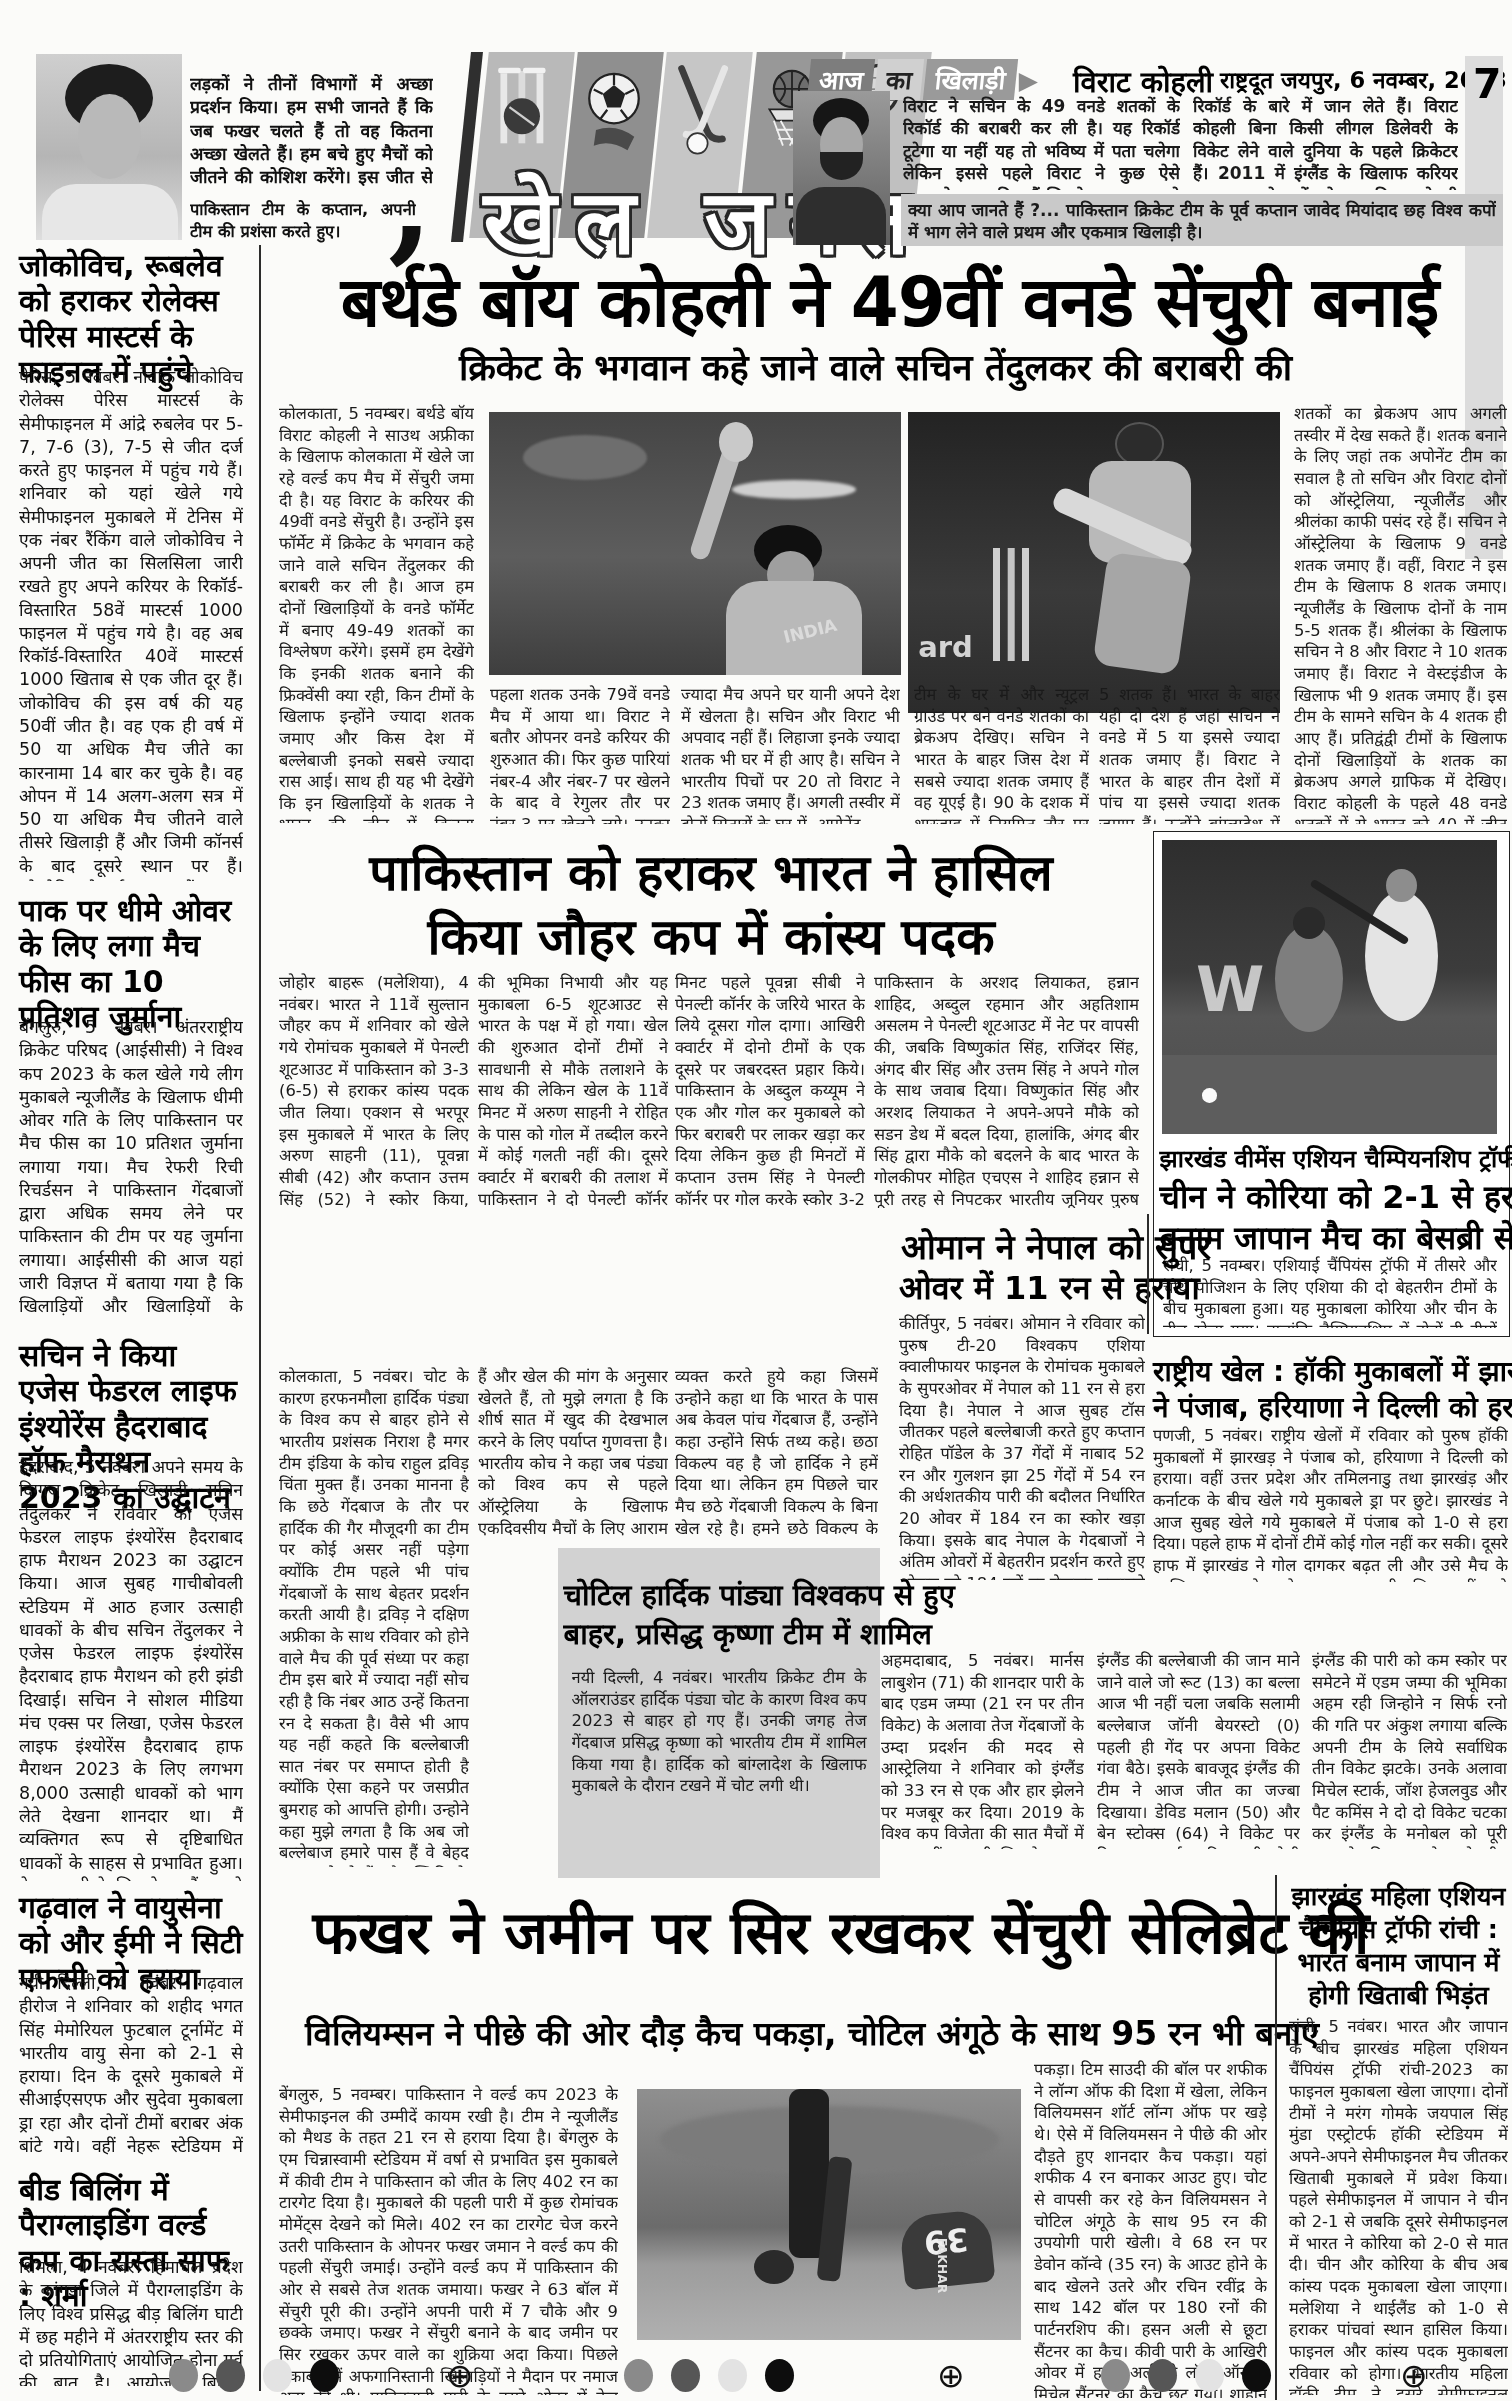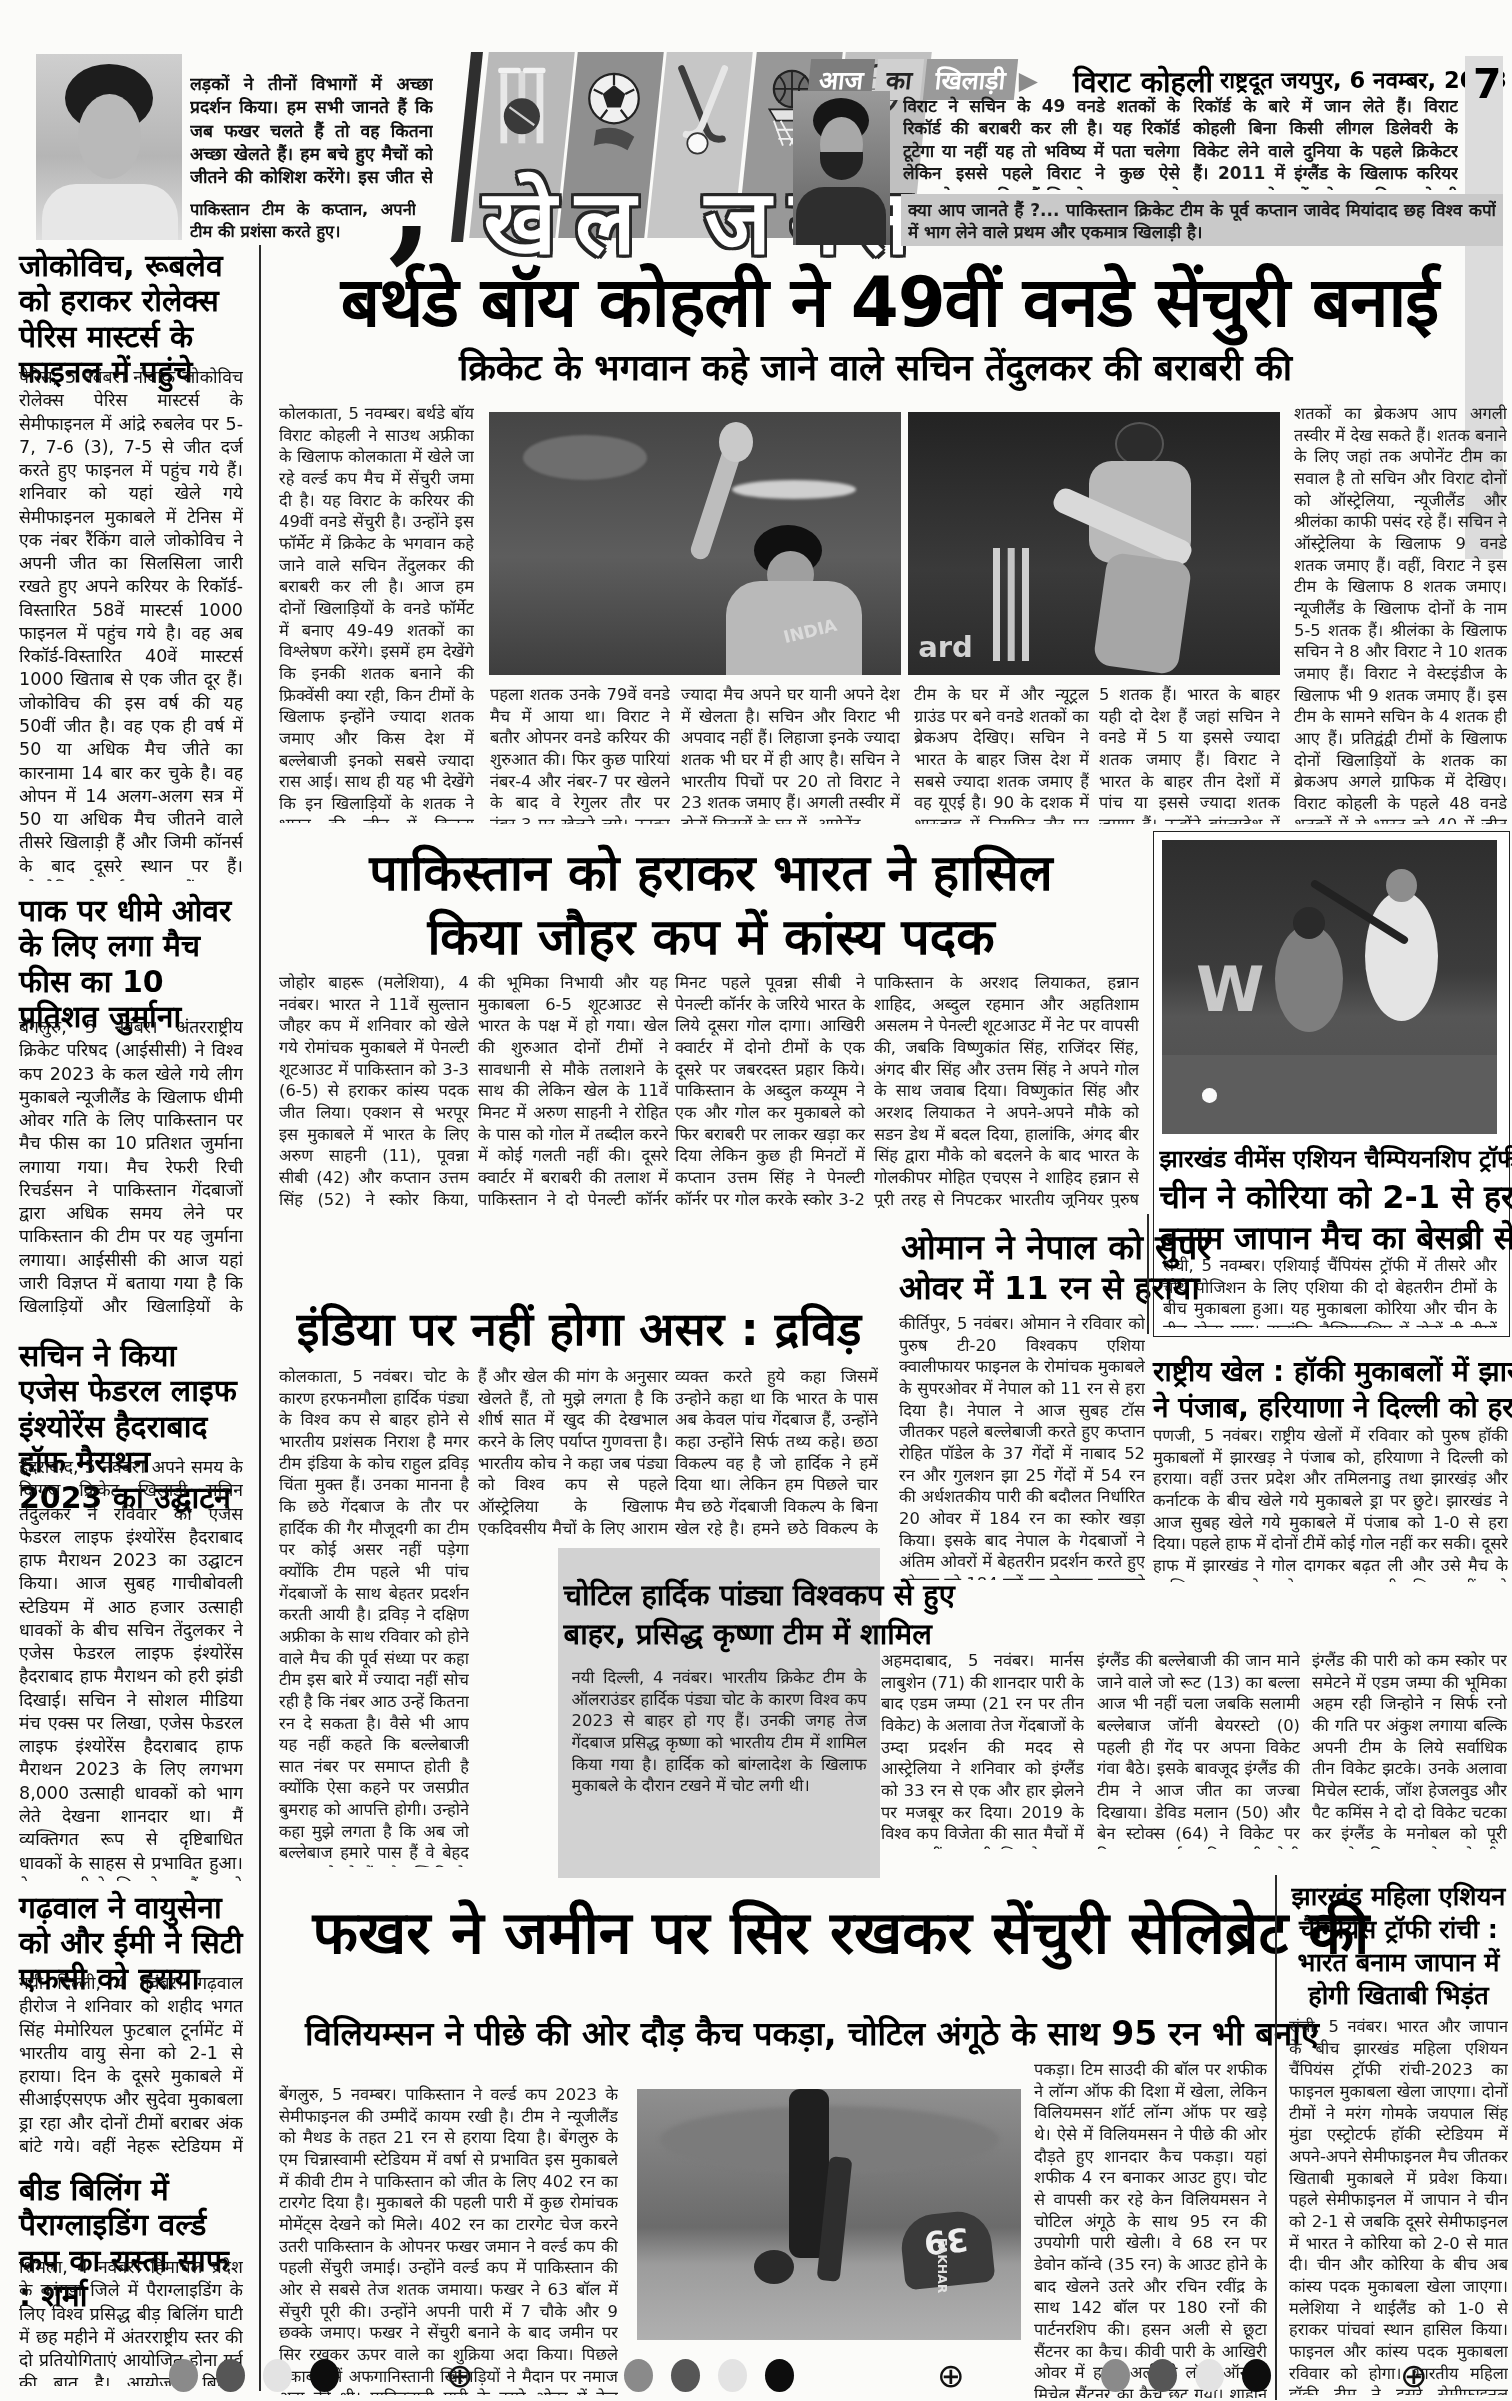--- a/index.html
+++ b/index.html
@@ -133,21 +133,21 @@
     <div class="blob" style="left:34px;top:22.6px;width:124px;height:45px;background:#6e6e6e;filter:blur(1.1px);"></div>
     <div class="blob" style="left:243px;top:68px;width:124px;height:19px;background:#cfcfcf;filter:blur(1.7px);"></div>
     <div class="abs" style="left:219px;top:20.3px;width:19px;height:130px;background:#bdbdbd;transform:rotate(18deg);border-radius:10.2px;"></div>
     <div class="blob" style="left:230px;top:10.2px;width:34px;height:40px;background:#c9c9c9;"></div>
     <div class="blob" style="left:265px;top:113px;width:68px;height:51px;background:#101010;"></div>
     <div class="blob" style="left:278px;top:139px;width:47px;height:47px;background:#9f9f9f;"></div>
     <div class="abs" style="left:237px;top:169px;width:136px;height:96px;background:#b9b9b9;border-radius:34px 34px 0 0;"></div>
     <div class="abs nw" style="left:294px;top:209px;font-size:17px;color:#e7e7e7;opacity:.75;transform:rotate(-14deg);font-weight:700;">INDIA</div>
   </div>
 
-  <div class="ph" style="left:908px;top:412px;width:372px;height:263px;background:linear-gradient(180deg,#232323,#3a3a3a 60%,#2b2b2b);">
+  <div class="ph" style="left:908px;top:412px;width:372px;height:301px;background:linear-gradient(180deg,#232323,#3a3a3a 60%,#2b2b2b);">
     <div class="abs" style="left:85px;top:136px;width:6.8px;height:113px;background:#cfcfcf;box-shadow:14.7px 0 0 #c4c4c4,29px 0 0 #cfcfcf;"></div>
     <div class="blob" style="left:207px;top:10.2px;width:45px;height:40px;background:#2c2c2c;border:2.3px solid #555;"></div>
     <div class="abs" style="left:181px;top:49px;width:102px;height:102px;background:#b9b9b9;border-radius:22.6px;"></div>
     <div class="abs" style="left:141px;top:102px;width:147px;height:25px;background:#d9d9d9;transform:rotate(24deg);border-radius:10.2px;"></div>
     <div class="abs" style="left:192px;top:145px;width:85px;height:113px;background:#a6a6a6;border-radius:17px;transform:rotate(8deg);"></div>
     <div class="abs nw" style="left:10.2px;top:218px;font-size:29px;color:#f0f0f0;font-weight:700;opacity:.85;">ard</div>
   </div>
 
   <div class="abs body" style="left:490px;top:684px;width:180px;height:140px;">पहला शतक उनके 79वें वनडे मैच में आया था। विराट ने बतौर ओपनर वनडे करियर की शुरुआत की। फिर कुछ पारियां नंबर-4 और नंबर-7 पर खेलने के बाद वे रेगुलर तौर पर नंबर-3 पर खेलने लगे। उनका पहला वनडे शतक 14वें मैच में आया। कोई भी इंटरनेशनल क्रिकेटर सबसे</div>
   <div class="abs body" style="left:681px;top:684px;width:219px;height:140px;">ज्यादा मैच अपने घर यानी अपने देश में खेलता है। सचिन और विराट भी अपवाद नहीं हैं। लिहाजा इनके ज्यादा शतक भी घर में ही आए है। सचिन ने भारतीय पिचों पर 20 तो विराट ने 23 शतक जमाए हैं। अगली तस्वीर में दोनों सितारों के घर में, अपोनेंट</div>
@@ -176,21 +176,20 @@
     <div class="abs hl nw center" style="left:5.6px;top:309px;width:341px;font-size:24px;font-weight:700;">झारखंड वीमेंस एशियन चैम्पियनशिप ट्रॉफी 2023</div>
     <div class="abs hl nw center" style="left:5.6px;top:342px;width:341px;font-size:32px;">चीन ने कोरिया को 2-1 से हराया, भारत</div>
     <div class="abs hl nw center" style="left:5.6px;top:383px;width:341px;font-size:32px;">बनाम जापान मैच का बेसब्री से इंतजार</div>
     <div class="abs body" style="left:9px;top:423px;width:334px;height:73px;">रांची, 5 नवम्बर। एशियाई चैंपियंस ट्रॉफी में तीसरे और चौथे पोजिशन के लिए एशिया की दो बेहतरीन टीमों के बीच मुकाबला हुआ। यह मुकाबला कोरिया और चीन के बीच खेला गया। हालांकि चैम्पियनशिप में दोनों ही टीमों का परफॉर्मेंस जैसा भी रहा हो पर आज दोनों ही टीमों ने अपना बेहतरीन प्रदर्शन करने की पुरजोर कोशिश की है।</div>
   </div>
 
   <div class="abs hl nw center" style="left:1153px;top:1351px;width:355px;font-size:28px;font-weight:600;">राष्ट्रीय खेल : हॉकी मुकाबलों में झारखंड</div>
   <div class="abs hl nw center" style="left:1153px;top:1387px;width:355px;font-size:28px;font-weight:600;">ने पंजाब, हरियाणा ने दिल्ली को हराया</div>
   <div class="abs body" style="left:1153px;top:1425px;width:355px;height:157px;">पणजी, 5 नवंबर। राष्ट्रीय खेलों में रविवार को पुरुष हॉकी मुकाबलों में झारखड़ ने पंजाब को, हरियाणा ने दिल्ली को हराया। वहीं उत्तर प्रदेश और तमिलनाडु तथा झारखंड़ और कर्नाटक के बीच खेले गये मुकाबले ड्रा पर छुटे। झारखंड ने आज सुबह खेले गये मुकाबले में पंजाब को 1-0 से हरा दिया। पहले हाफ में दोनों टीमें कोई गोल नहीं कर सकी। दूसरे हाफ में झारखंड ने गोल दागकर बढ़त ली और उसे मैच के आखिर तक बनाये रखते हुए मुकाबला जीत लिया। वहीं दूसरे मुकाबले में हरियाणा ने दिल्ली को 5-1 से हराया। पहले हाफ दोनों ही टीमें कोई गोल नहीं कर सकी। वहीं दूसरे हाफ में हरियाणा ने चार और दिल्ली ने एक गोल किया। तीसरा हाफ गोल रहित रहा। चौथे हाफ में हरियाणा ने एक और गोलकर बढ़त को 5-1 कर मुकाबला अपने नाम कर लिया। उत्तर प्रदेश और तमिलनाडु के बीच खेले गया मुकाबला तीसरा 2-2 से ड्रा रहा। पहले हाफ में एक गोल हुआ।</div>
 
-  <div class="abs hl nw center" style="left:279px;top:1296px;width:600px;font-size:46px;">इंडिया पर नहीं होगा असर : द्रविड़</div>
   <div class="abs body" style="left:279px;top:1366px;width:190px;height:501px;">कोलकाता, 5 नवंबर। चोट के कारण हरफनमौला हार्दिक पंड्या के विश्व कप से बाहर होने से भारतीय प्रशंसक निराश है मगर टीम इंडिया के कोच राहुल द्रविड़ चिंता मुक्त हैं। उनका मानना है कि छठे गेंदबाज के तौर पर हार्दिक की गैर मौजूदगी का टीम पर कोई असर नहीं पड़ेगा क्योंकि टीम पहले भी पांच गेंदबाजों के साथ बेहतर प्रदर्शन करती आयी है। द्रविड़ ने दक्षिण अफ्रीका के साथ रविवार को होने वाले मैच की पूर्व संध्या पर कहा टीम इस बारे में ज्यादा नहीं सोच रही है कि नंबर आठ उन्हें कितना रन दे सकता है। वैसे भी आप यह नहीं कहते कि बल्लेबाजी सात नंबर पर समाप्त होती है क्योंकि ऐसा कहने पर जसप्रीत बुमराह को आपत्ति होगी। उन्होने कहा मुझे लगता है कि अब जो बल्लेबाज हमारे पास हैं वे बेहद कुशल खेलते हैं और स्थिति के अनुसार खेलते</div>
   <div class="abs body" style="left:478px;top:1366px;width:190px;height:171px;">हैं और खेल की मांग के अनुसार खेलते हैं, तो मुझे लगता है कि शीर्ष सात में खुद की देखभाल करने के लिए पर्याप्त गुणवत्ता है। भारतीय कोच ने कहा जब पंड्या को विश्व कप से पहले ऑस्ट्रेलिया के खिलाफ एकदिवसीय मैचों के लिए आराम दिया गया था, तो उनके पांच विशेषज्ञ गेंदबाज उन्हें मैच जिताने के लिए पर्याप्त थे और वे अपने सर्वश्रेष्ठ पाँच भी नहीं थे। द्रविड़ ने दक्षिण अफ्रीकी कप्तान टेम्बा बावुमा के उस बयान पर प्रतिक्रिया</div>
   <div class="abs body" style="left:675px;top:1366px;width:203px;height:171px;">व्यक्त करते हुये कहा जिसमें उन्होने कहा था कि भारत के पास अब केवल पांच गेंदबाज हैं, उन्होंने कहा उन्होंने सिर्फ तथ्य कहे। छठा विकल्प वह है जो हार्दिक ने हमें दिया था। लेकिन हम पिछले चार मैच छठे गेंदबाजी विकल्प के बिना खेल रहे है। हमने छठे विकल्प के बिना विश्व कप से पहले ऑस्ट्रेलिया श्रृंखला में भी कुछ मैच खेले। हमने दो में जीत हासिल की। मोहाली और इंदौर दोनों में हम केवल पांच गेंदबाजी विकल्पों के साथ खेले।</div>
   <div class="abs graybox" style="left:558px;top:1548px;width:322px;height:330px;">
     <div class="abs hl nw center" style="left:5.6px;top:26px;width:311px;font-size:29px;">चोटिल हार्दिक पांड्या विश्वकप से हुए</div>
     <div class="abs hl nw center" style="left:5.6px;top:65px;width:311px;font-size:29px;">बाहर, प्रसिद्ध कृष्णा टीम में शामिल</div>
     <div class="abs body" style="left:13.6px;top:119px;width:295px;height:198px;">नयी दिल्ली, 4 नवंबर। भारतीय क्रिकेट टीम के ऑलराउंडर हार्दिक पंड्या चोट के कारण विश्व कप 2023 से बाहर हो गए हैं। उनकी जगह तेज गेंदबाज प्रसिद्ध कृष्णा को भारतीय टीम में शामिल किया गया है। हार्दिक को बांग्लादेश के खिलाफ मुकाबले के दौरान टखने में चोट लगी थी।</div>
   </div>
 
   <div class="abs hl nw center" style="left:901px;top:1223px;width:246px;font-size:34px;">ओमान ने नेपाल को सुपर</div>

